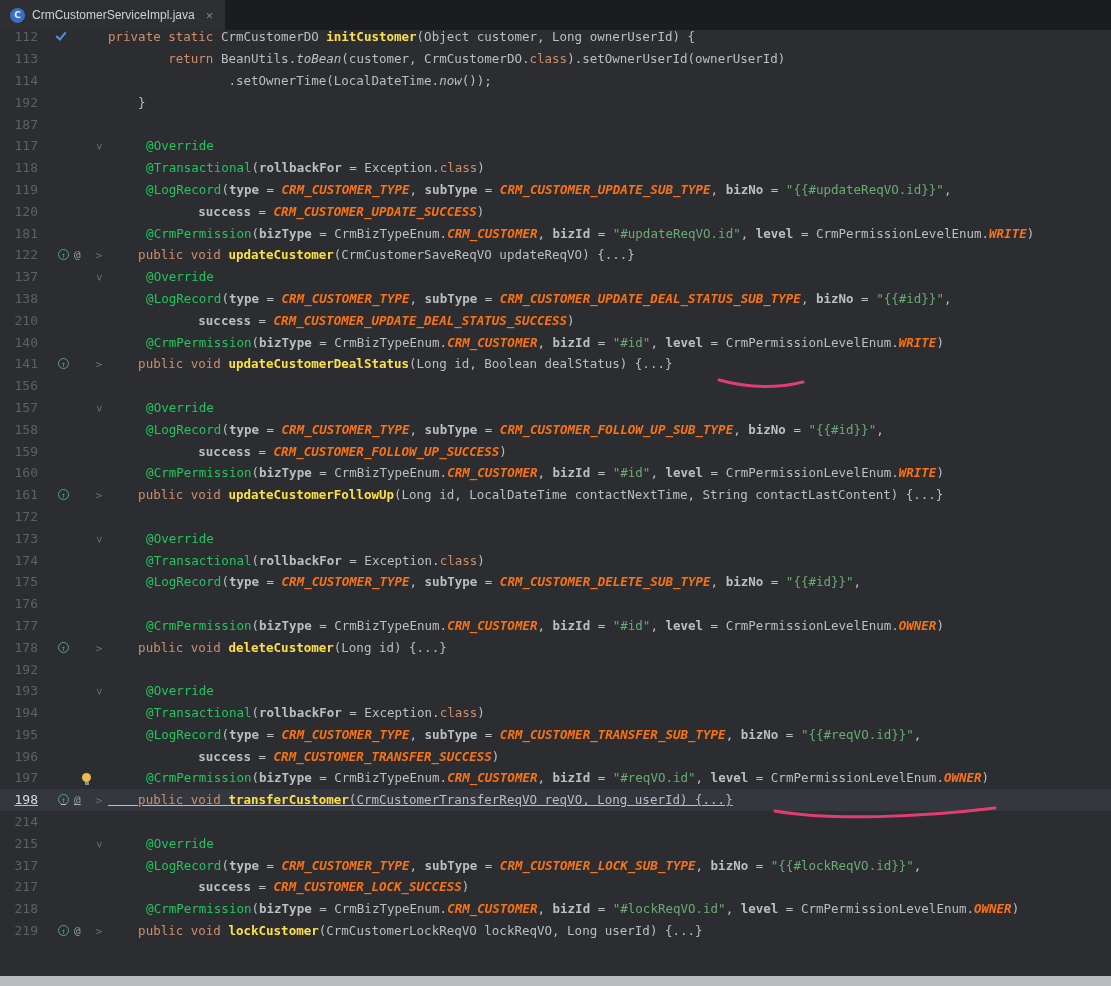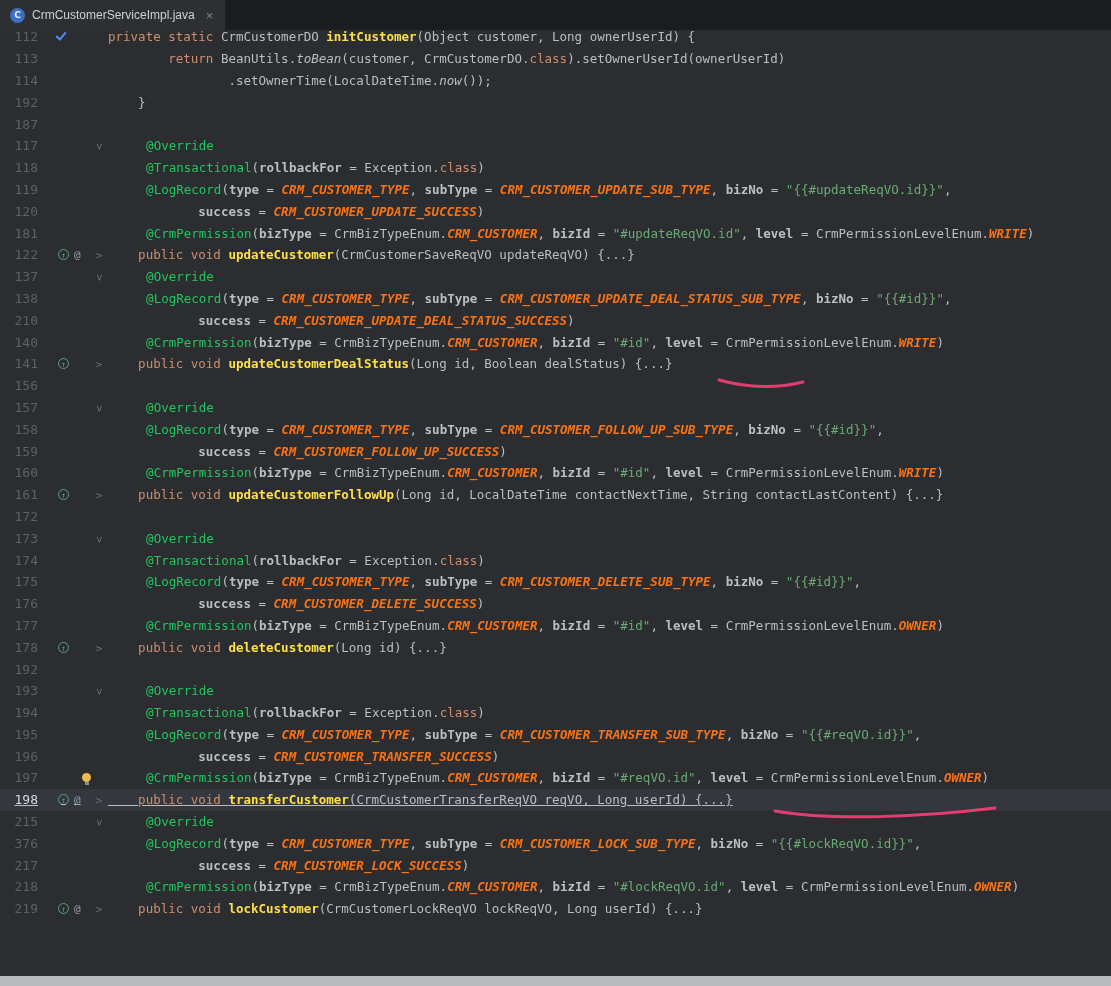--- a/index.html
+++ b/index.html
@@ -252,21 +252,20 @@
         <div class="row">
           <span class="lnum">175</span>
           <span class="gicons"></span>
           <span class="gfold"></span>
           <span class="code"><span>    </span><span class="c-a">@LogRecord</span><span>(</span><span class="c-t">type</span><span> = </span><span class="c-c">CRM_CUSTOMER_TYPE</span><span>, </span><span class="c-t">subType</span><span> = </span><span class="c-c">CRM_CUSTOMER_DELETE_SUB_TYPE</span><span>, </span><span class="c-t">bizNo</span><span> = </span><span class="c-s">"{{#id}}"</span><span>,</span></span>
         </div>
         <div class="row">
           <span class="lnum">176</span>
           <span class="gicons"></span>
           <span class="gfold"></span>
-          <span class="code"><span>            </span><span class="c-t">success</span><span> = </span><span class="c-c">CRM_CUSTOMER_DELETE_SUCCESS</span><span>)</span></span>
         </div>
         <div class="row">
           <span class="lnum">177</span>
           <span class="gicons"></span>
           <span class="gfold"></span>
           <span class="code"><span>    </span><span class="c-a">@CrmPermission</span><span>(</span><span class="c-t">bizType</span><span> = CrmBizTypeEnum.</span><span class="c-c">CRM_CUSTOMER</span><span>, </span><span class="c-t">bizId</span><span> = </span><span class="c-s">"#id"</span><span>, </span><span class="c-t">level</span><span> = CrmPermissionLevelEnum.</span><span class="c-c">OWNER</span><span>)</span></span>
         </div>
         <div class="row">
           <span class="lnum">178</span>
           <span class="gicons">
@@ -316,27 +315,33 @@
         <div class="row current">
           <span class="lnum">198</span>
           <span class="gicons">
             <span class="ic-ov">↑</span>
             <span class="ic-at">@</span>
           </span>
           <span class="gfold"><span class="fold closed">&gt;</span></span>
           <span class="code"><span>    </span><span class="c-k">public</span><span> </span><span class="c-k">void</span><span> </span><span class="c-m">transferCustomer</span><span>(CrmCustomerTransferReqVO reqVO, Long userId) {...}</span></span>
         </div>
         <div class="row">
+          <span class="lnum">214</span>
+          <span class="gicons"></span>
+          <span class="gfold"></span>
+          <span class="code"></span>
+        </div>
+        <div class="row">
           <span class="lnum">215</span>
           <span class="gicons"></span>
           <span class="gfold"><span class="fold open">&gt;</span></span>
           <span class="code"><span>    </span><span class="c-a">@Override</span></span>
         </div>
         <div class="row">
-          <span class="lnum">376</span>
+          <span class="lnum">317</span>
           <span class="gicons"></span>
           <span class="gfold"></span>
           <span class="code"><span>    </span><span class="c-a">@LogRecord</span><span>(</span><span class="c-t">type</span><span> = </span><span class="c-c">CRM_CUSTOMER_TYPE</span><span>, </span><span class="c-t">subType</span><span> = </span><span class="c-c">CRM_CUSTOMER_LOCK_SUB_TYPE</span><span>, </span><span class="c-t">bizNo</span><span> = </span><span class="c-s">"{{#lockReqVO.id}}"</span><span>,</span></span>
         </div>
         <div class="row">
           <span class="lnum">217</span>
           <span class="gicons"></span>
           <span class="gfold"></span>
           <span class="code"><span>            </span><span class="c-t">success</span><span> = </span><span class="c-c">CRM_CUSTOMER_LOCK_SUCCESS</span><span>)</span></span>
         </div>

